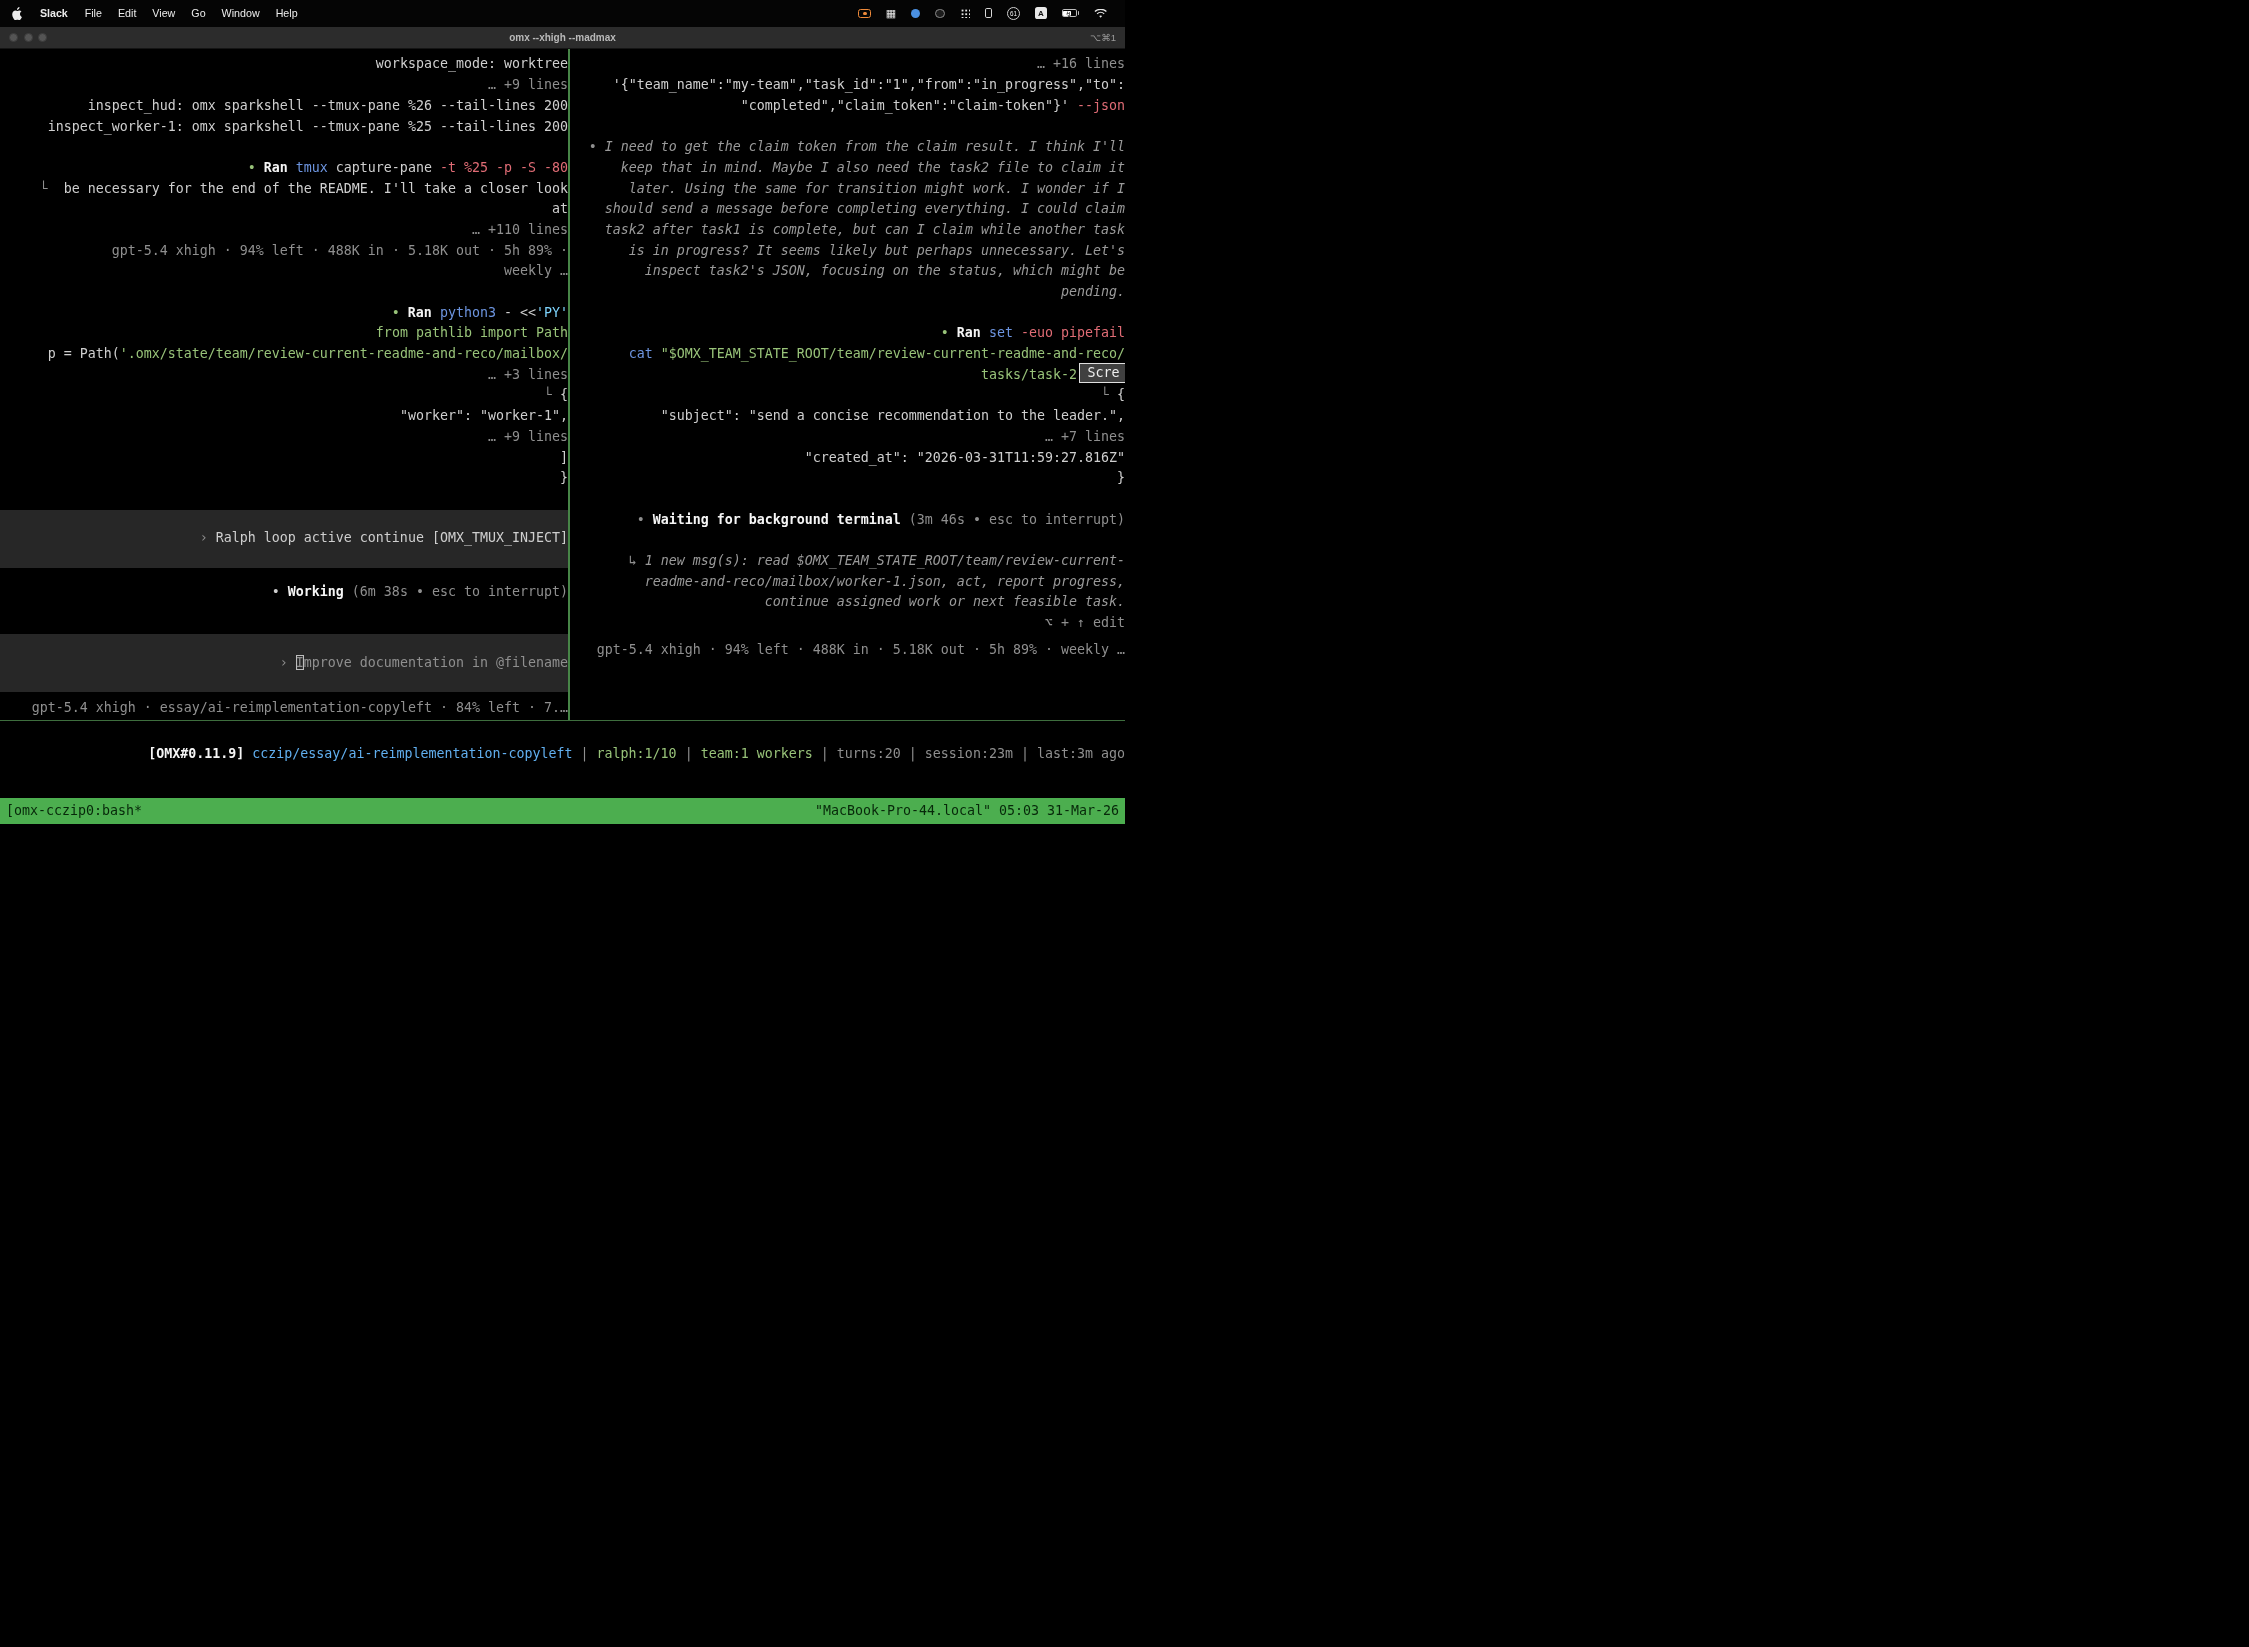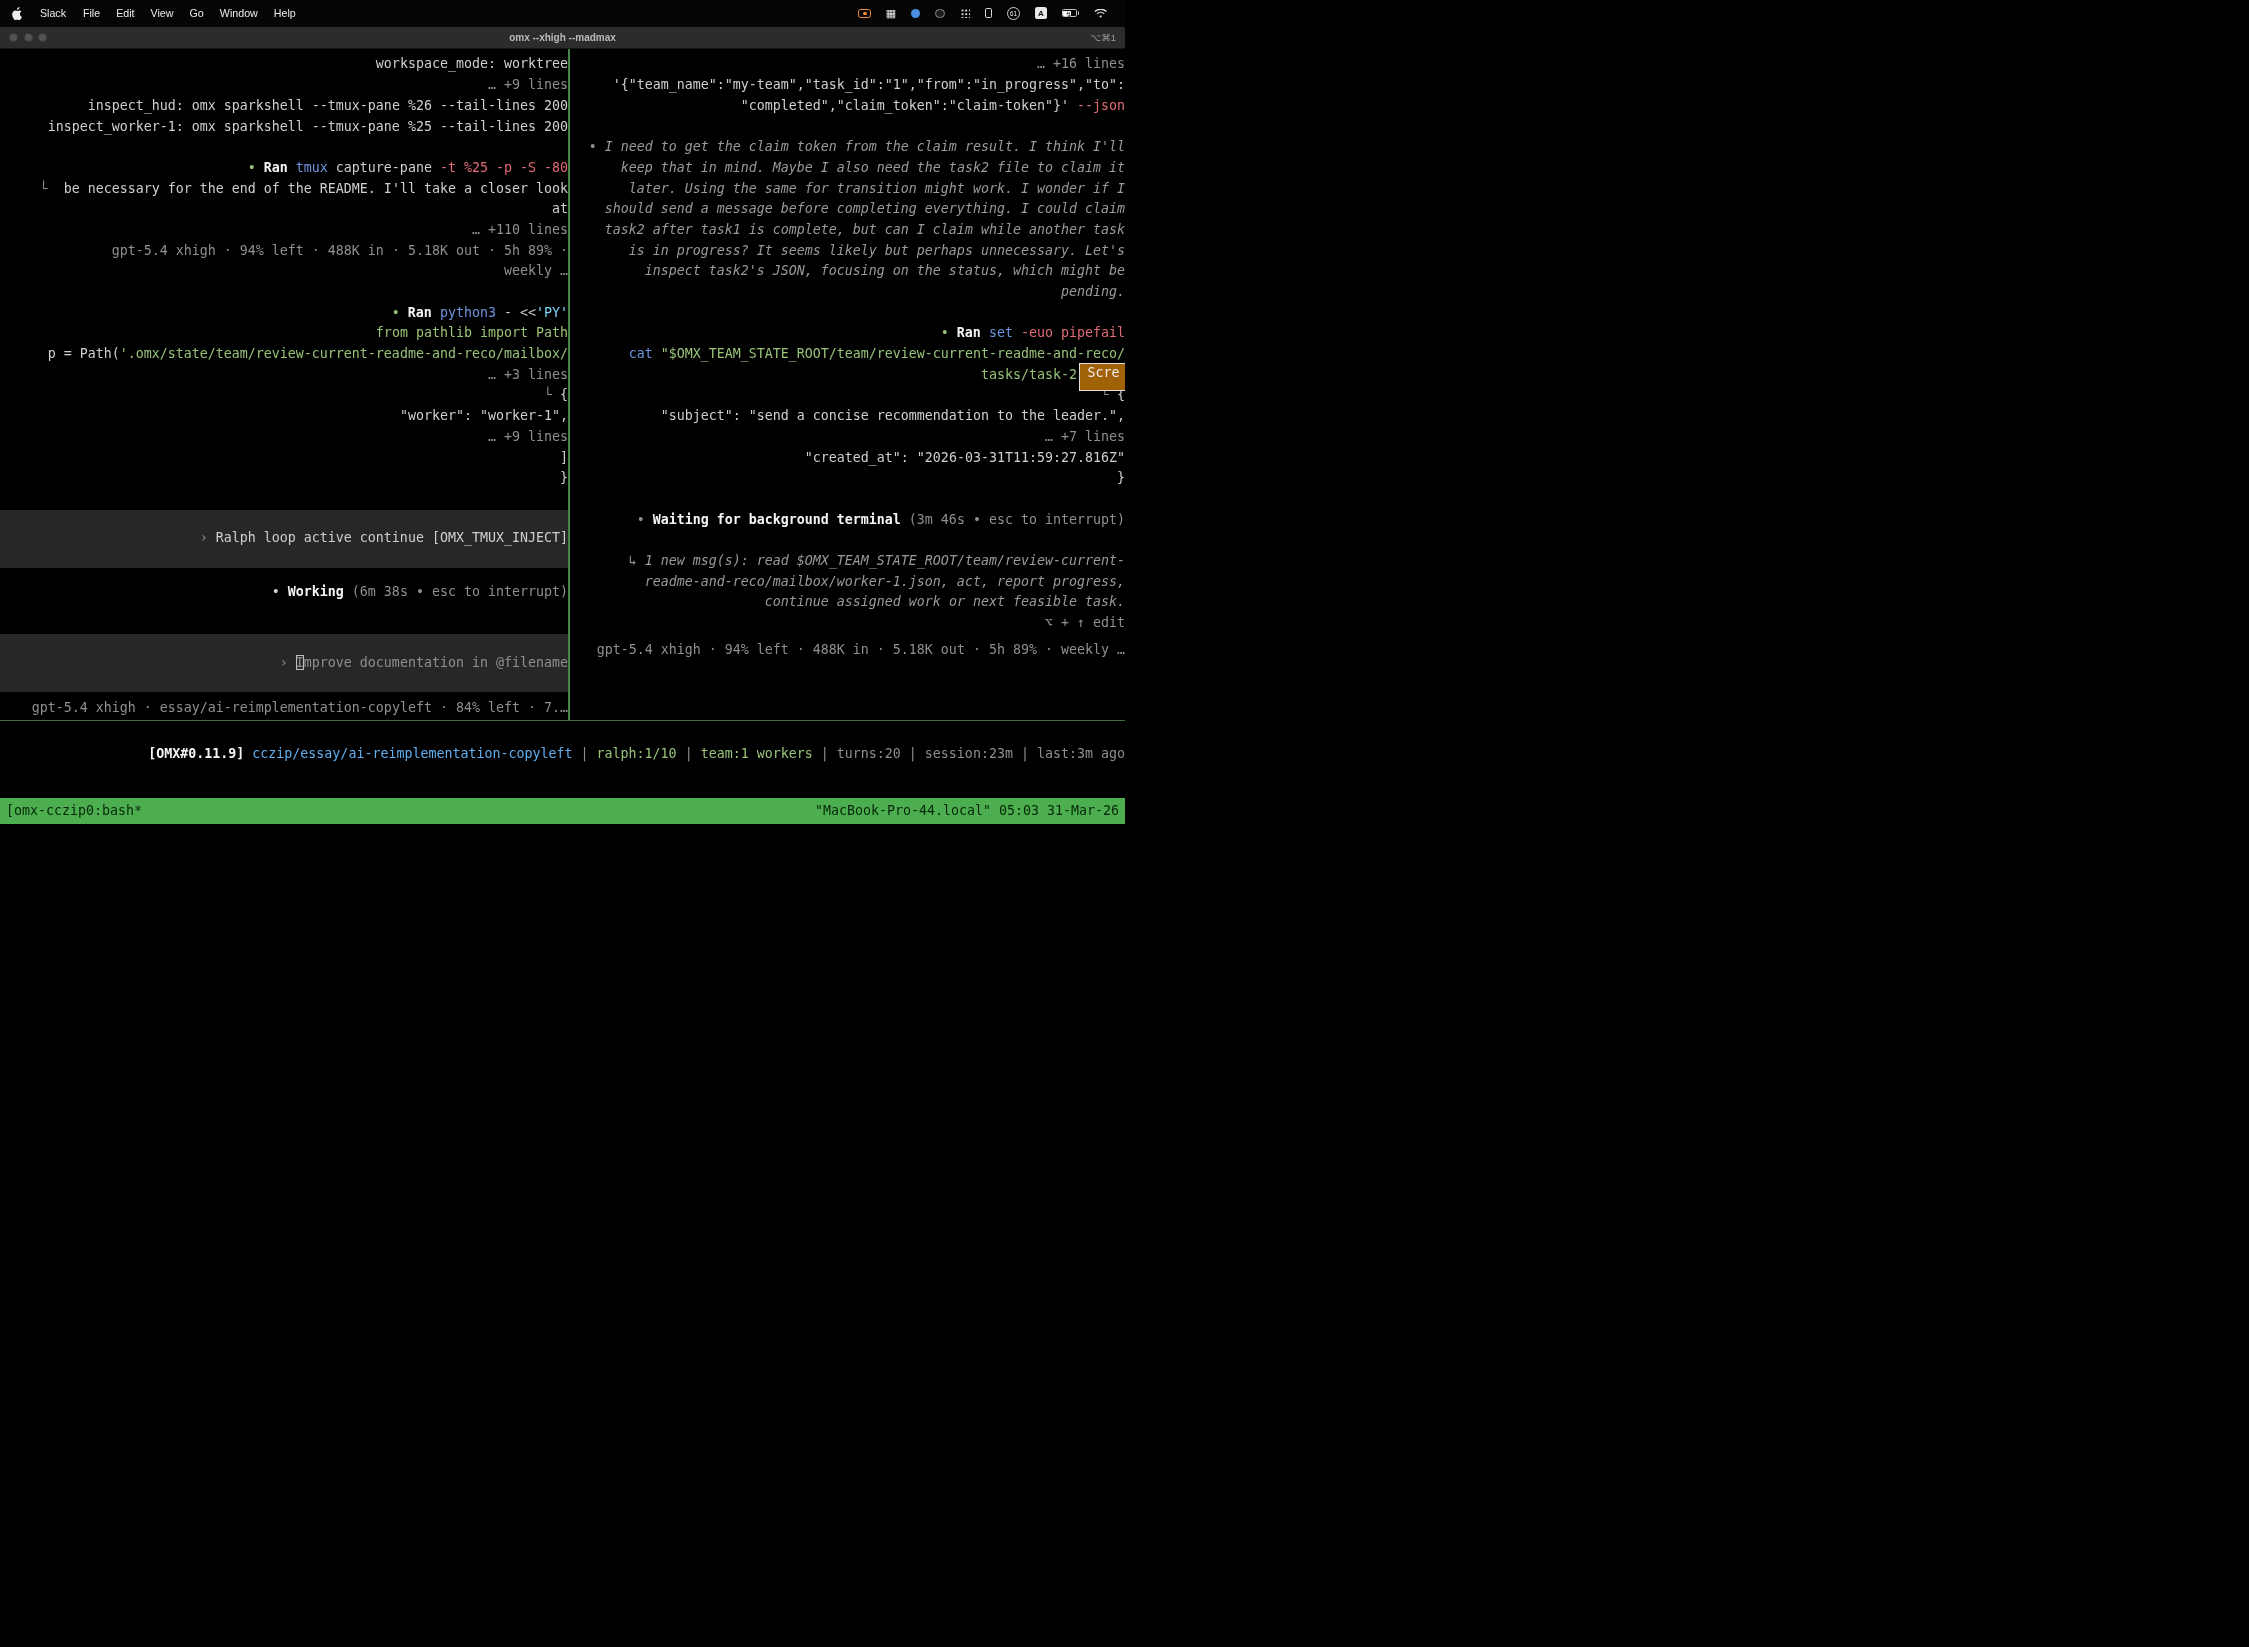--- a/index.html
+++ b/index.html
@@ -4,21 +4,21 @@
 <style>
   * { margin:0; padding:0; box-sizing:border-box; }
   body { background:#000; font-family:"Liberation Sans", sans-serif; }
   .screen { position:relative; width:1125px; height:824px; background:#000; overflow:hidden; }
 
   
   .menubar { height:26.6px; background:#050505; display:flex; align-items:center; justify-content:space-between; color:#ececec; font-size:10.7px; padding:0 10.3px; }
   .mb-left { display:flex; align-items:center; }
   .apple { display:inline-flex; width:14.8px; justify-content:center; margin-right:5.9px; }
   .mb-item { padding:0 8px; color:#ececec; }
-  .mb-item.app { font-weight:normal; padding:0 8.9px; }
+  .mb-item.app { font-weight:bold; padding:0 8.9px; }
   .mb-right { display:flex; align-items:center; }
   .mi { display:inline-flex; align-items:center; justify-content:center; height:16px; margin:0 7.4px; color:#e6e6e6; }
   .rec { width:12.5px; height:9.6px; border:1.1px solid #ef8a3a; border-radius:2.6px; position:relative; }
   .rec i { position:absolute; left:50%; top:50%; width:3.7px; height:3.7px; margin:-1.8px 0 0 -1.8px; background:#ef8a3a; border-radius:50%; }
   .grid-glyph { font-size:11px; }
   .circle-blue { width:9.6px; height:9.6px; border-radius:50%; background:#4a90e2; }
   .circle-dark { width:9.6px; height:9.6px; border-radius:50%; background:#1c1c1c; border:1.1px solid #8a8a8a; }
   .dots { width:10.3px; height:10.3px; background-image:radial-gradient(circle, #e6e6e6 1px, transparent 1.2px); background-size:3.7px 3.7px; background-position:0.7px 0.7px; }
   .device { width:7.4px; height:10.3px; border:1.1px solid #d8d8d8; border-radius:1.8px; }
   .badge61 { width:13.3px; height:13.3px; border:1.2px solid #cfcfcf; border-radius:50%; font-size:6.3px; display:inline-flex; align-items:center; justify-content:center; color:#efefef; }
@@ -52,21 +52,21 @@
   .salmon { color:#e06c75; }
   .yellow { color:#7dd3fc; }
   .green { color:#98c379; }
   .cyan { color:#61afef; }
   .think { color:#9a9a9a; font-style:italic;margin-top:40px; }
   .cursor { box-shadow: inset 0 0 0 1.1px #bdbdbd; }
 
   .omx-status { margin-top:23px; padding-left:5px; }
   .omx-status .ln { height:20.7px; }
 
-  .tooltip { position:absolute; top:314px; right:-1.5px; border:1.1px solid #e0e0e0; background:#a16207; color:#efefef; padding:0.7px 5.9px 0.7px 7.4px; height:28px; line-height:18.5px; font-size:13.3px; }
+  .tooltip { position:absolute; top:314px; right:-1.5px; border:1.1px solid #e0e0e0; background:#404040; color:#efefef; padding:0.7px 5.9px 0.7px 7.4px; height:20px; line-height:18.5px; font-size:13.3px; }
 
   
   .tmuxbar { height:26.6px; background:#4cae4f; color:#07280a; display:flex; align-items:center; justify-content:space-between; padding:0 5.9px; font-family:"DejaVu Sans Mono","DejaVu Sans",monospace; font-size:13.3px; }
 </style>
 </head>
 <body>
 
 <div class="screen">
 
   <div class="menubar">

